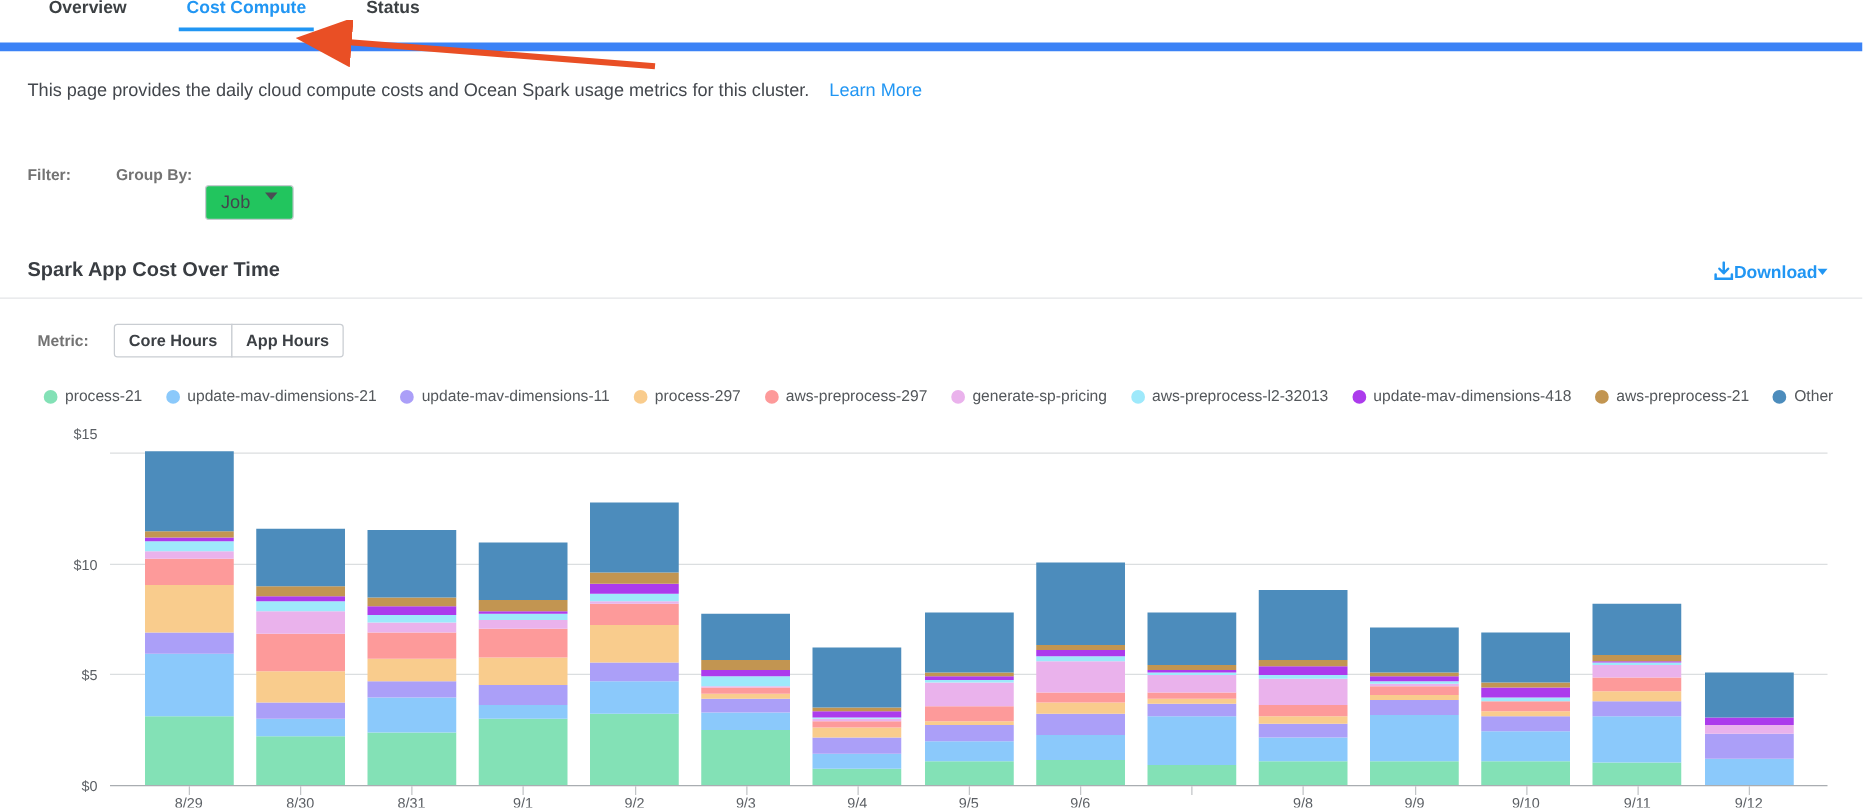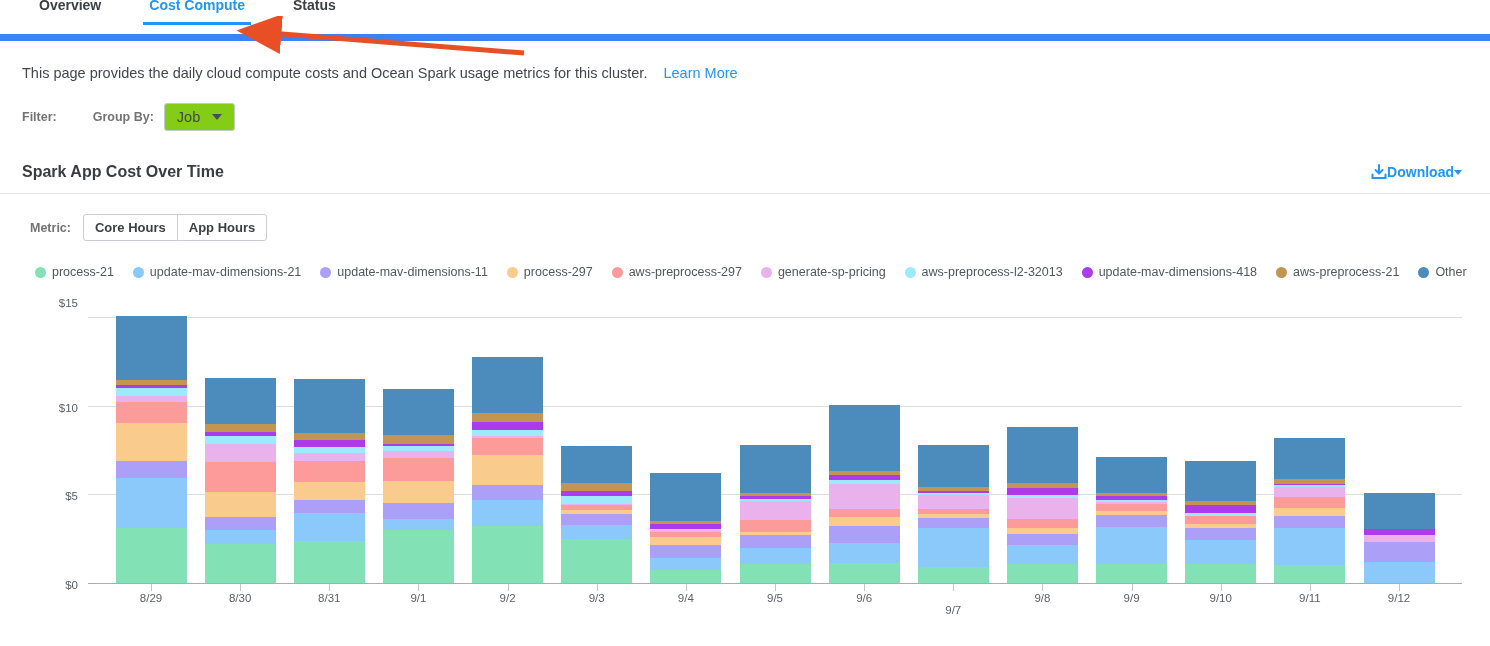--- a/index.html
+++ b/index.html
@@ -18,33 +18,33 @@
   
   .desc { padding:24px 0 0 22px; font-size:14.5px; color:#43474d; }
   .desc a { color:#2196f3; text-decoration:none; margin-left:16px; font-weight:400; cursor:pointer; }
 
   
   .filter-row { display:flex; align-items:center; padding:22px 0 0 22px; gap:10px; }
   .lbl { font-size:12.5px; font-weight:700; color:#737373; }
   .datebox { display:flex; align-items:center; gap:10px; border:1px solid #c5cacf; border-radius:3px; padding:5px 10px 5px 12px; margin-left:2px; cursor:pointer; background:#fff; }
   .datebox .dates { font-size:14.5px; color:#43474d; letter-spacing:.2px; }
   .groupby-lbl { margin-left:26px; }
-  .selectbox { display:flex; align-items:center; gap:12px; border:1px solid #c5cacf; border-radius:3px; padding:5px 12px; background:#84cc16; cursor:pointer; }
+  .selectbox { display:flex; gap:12px; border:1px solid #c5cacf; border-radius:3px; padding:5px 12px; background:#22c55e; cursor:pointer;margin-top:45px; }
   .selectbox .val { font-size:14.5px; color:#43474d; }
   .caret { width:0; height:0; border-left:5px solid transparent; border-right:5px solid transparent; border-top:6px solid #4a4e54; }
 
   
   .section-head { display:flex; align-items:center; justify-content:space-between; padding:32px 28px 12px 22px; }
   .section-title { font-size:16px; font-weight:700; color:#393d42; }
   .download { display:flex; align-items:center; color:#2196f3; font-size:14px; font-weight:700; cursor:pointer; }
   .download .caret { border-top-color:#2196f3; border-left-width:4.5px; border-right-width:4.5px; border-top-width:5.5px; }
   .divider { height:1px; background:#e3e5e8; margin:0 0 0 0; }
 
   
-  .metric-row { display:flex; align-items:center; padding:20px 0 0 30px; gap:12px; }
+  .metric-row { display:flex; align-items:center; padding:20px 0 0 30px; gap:20px; }
   .seg-group { display:flex; }
   .seg { font-size:13px; font-weight:700; color:#3c4045; background:#fff; border:1px solid #c9cdd2; padding:5px 11px; margin-left:-1px; cursor:pointer; position:relative; }
   .seg:first-child { border-radius:3px 0 0 3px; margin-left:0; }
   .seg:last-child { border-radius:0 3px 3px 0; }
   .seg.active { color:#2196f3; border-color:#2196f3; border-radius:3px; z-index:2; }
 
   
   .legend { display:flex; align-items:center; flex-wrap:nowrap; gap:19px; padding:24px 0 0 35px; }
   .legend-item { display:flex; align-items:center; gap:6px; cursor:pointer; }
   .legend-dot { width:11px; height:11px; border-radius:50%; flex:0 0 auto; }

